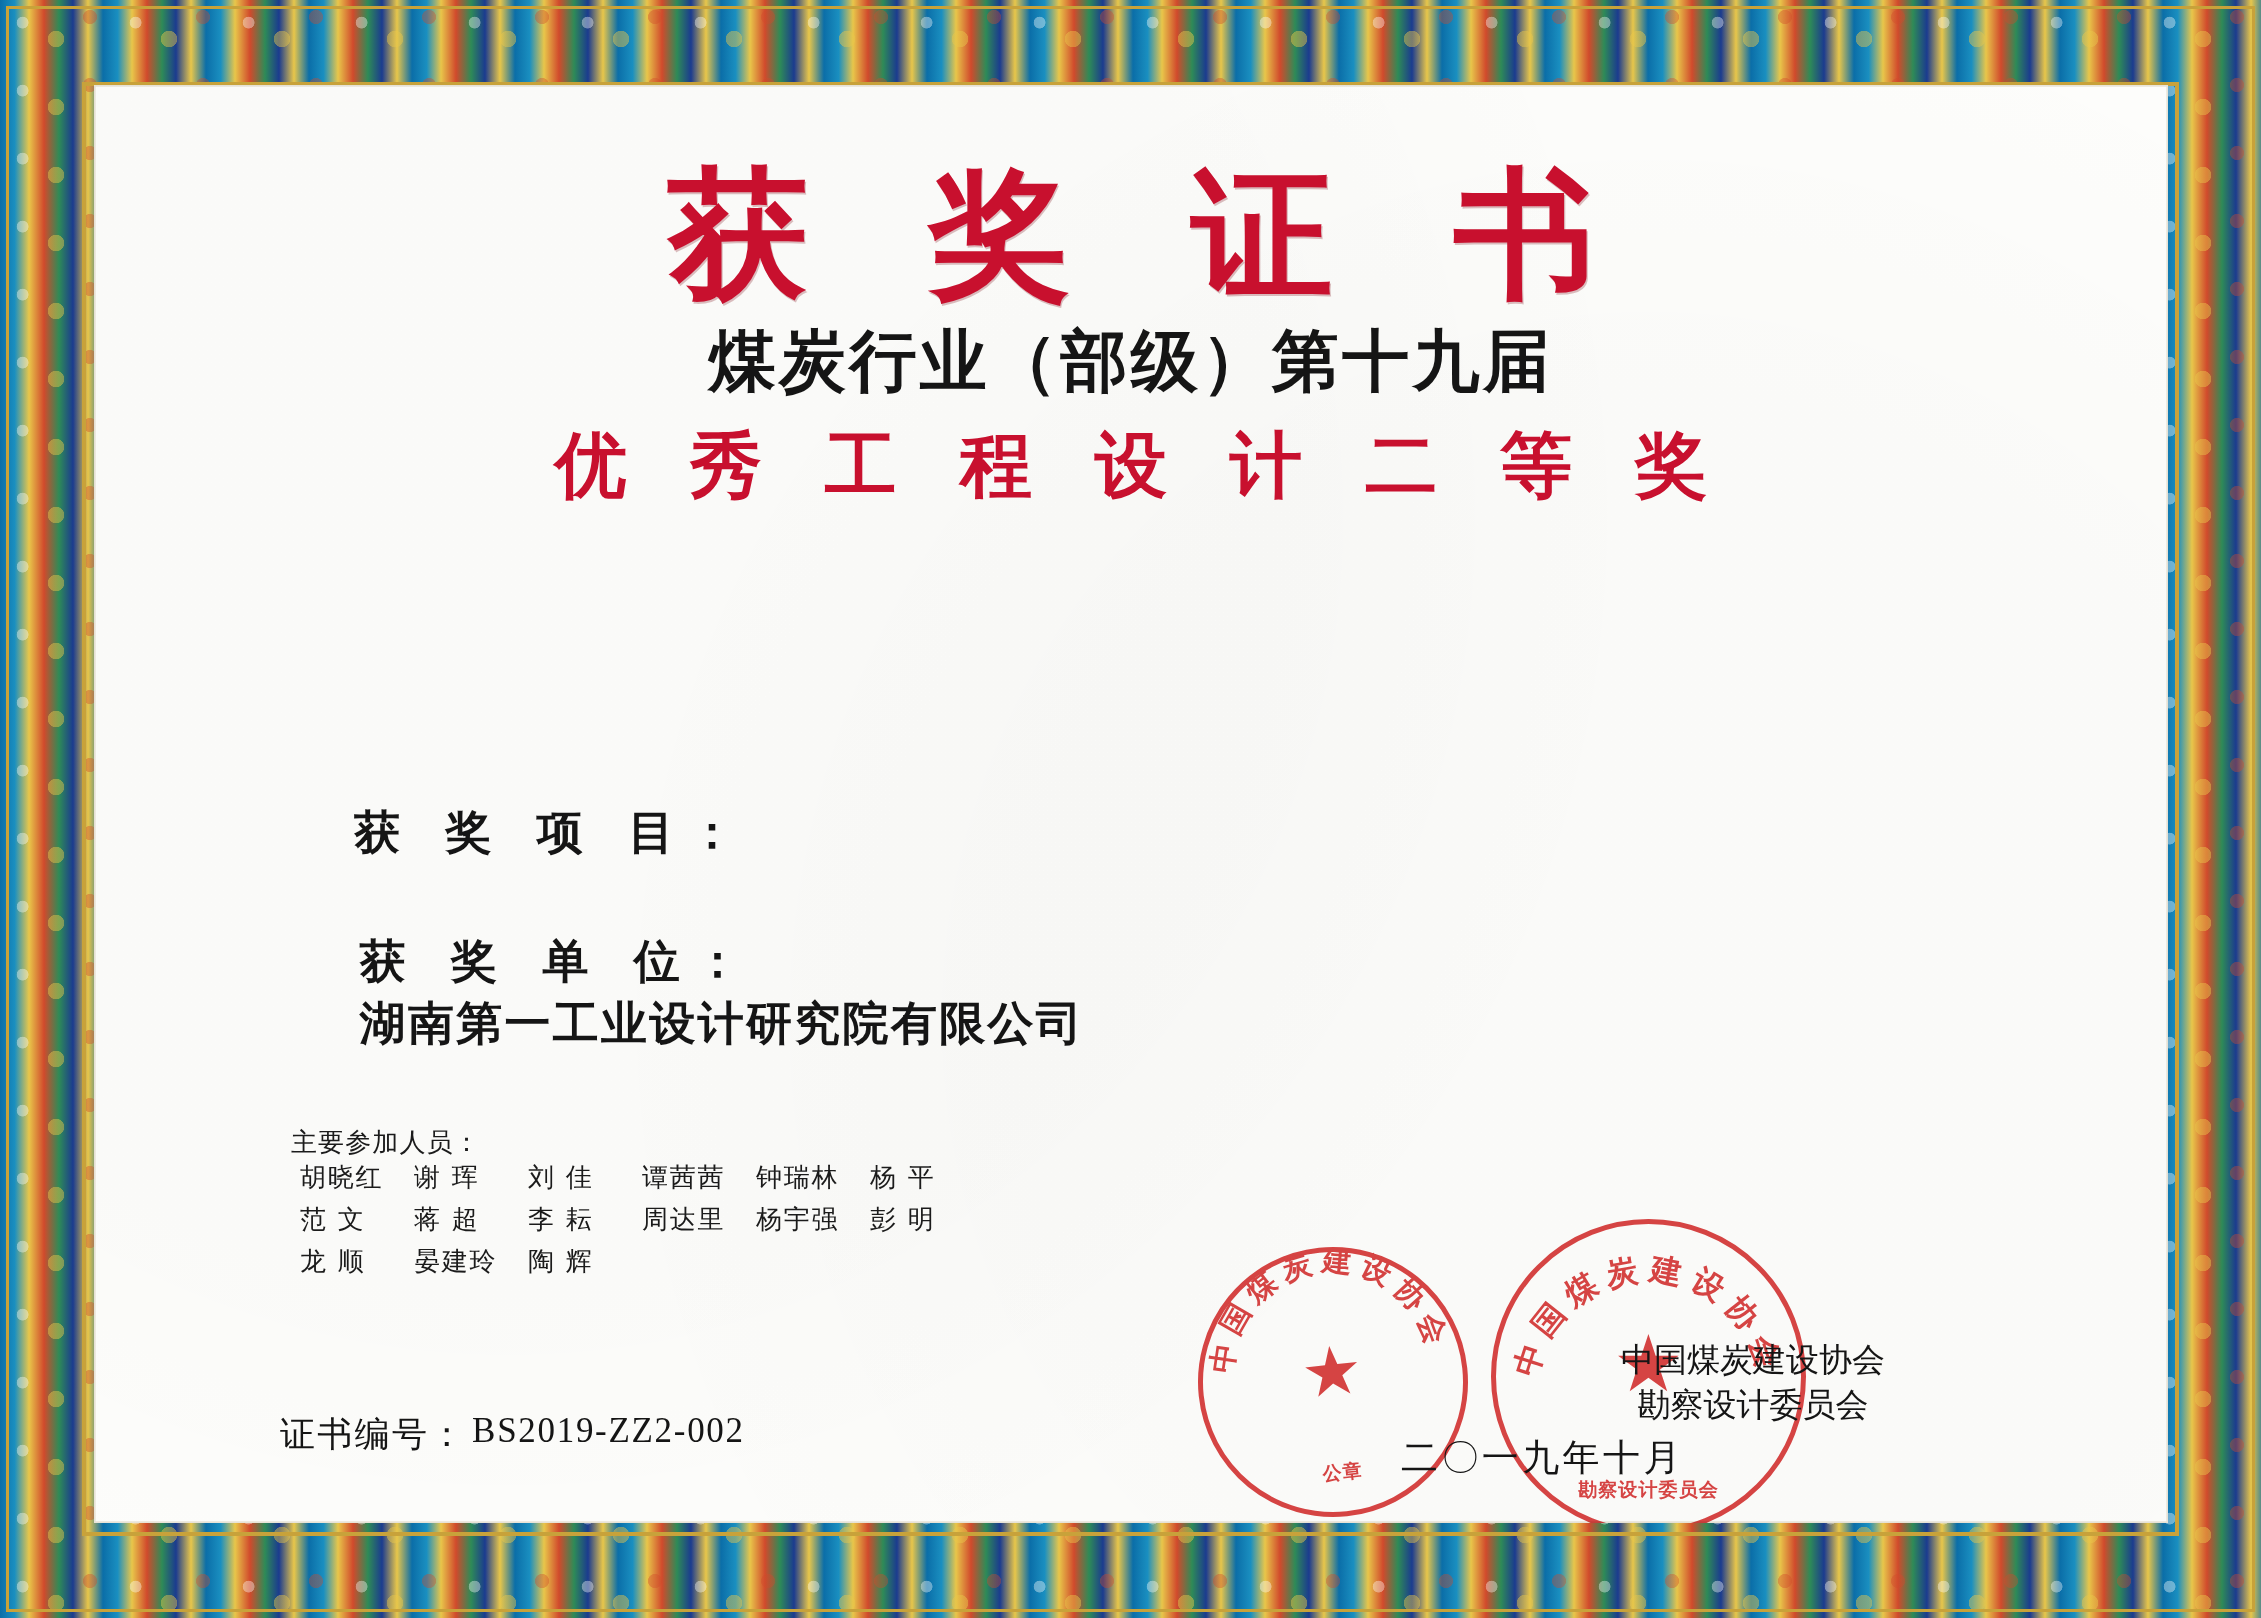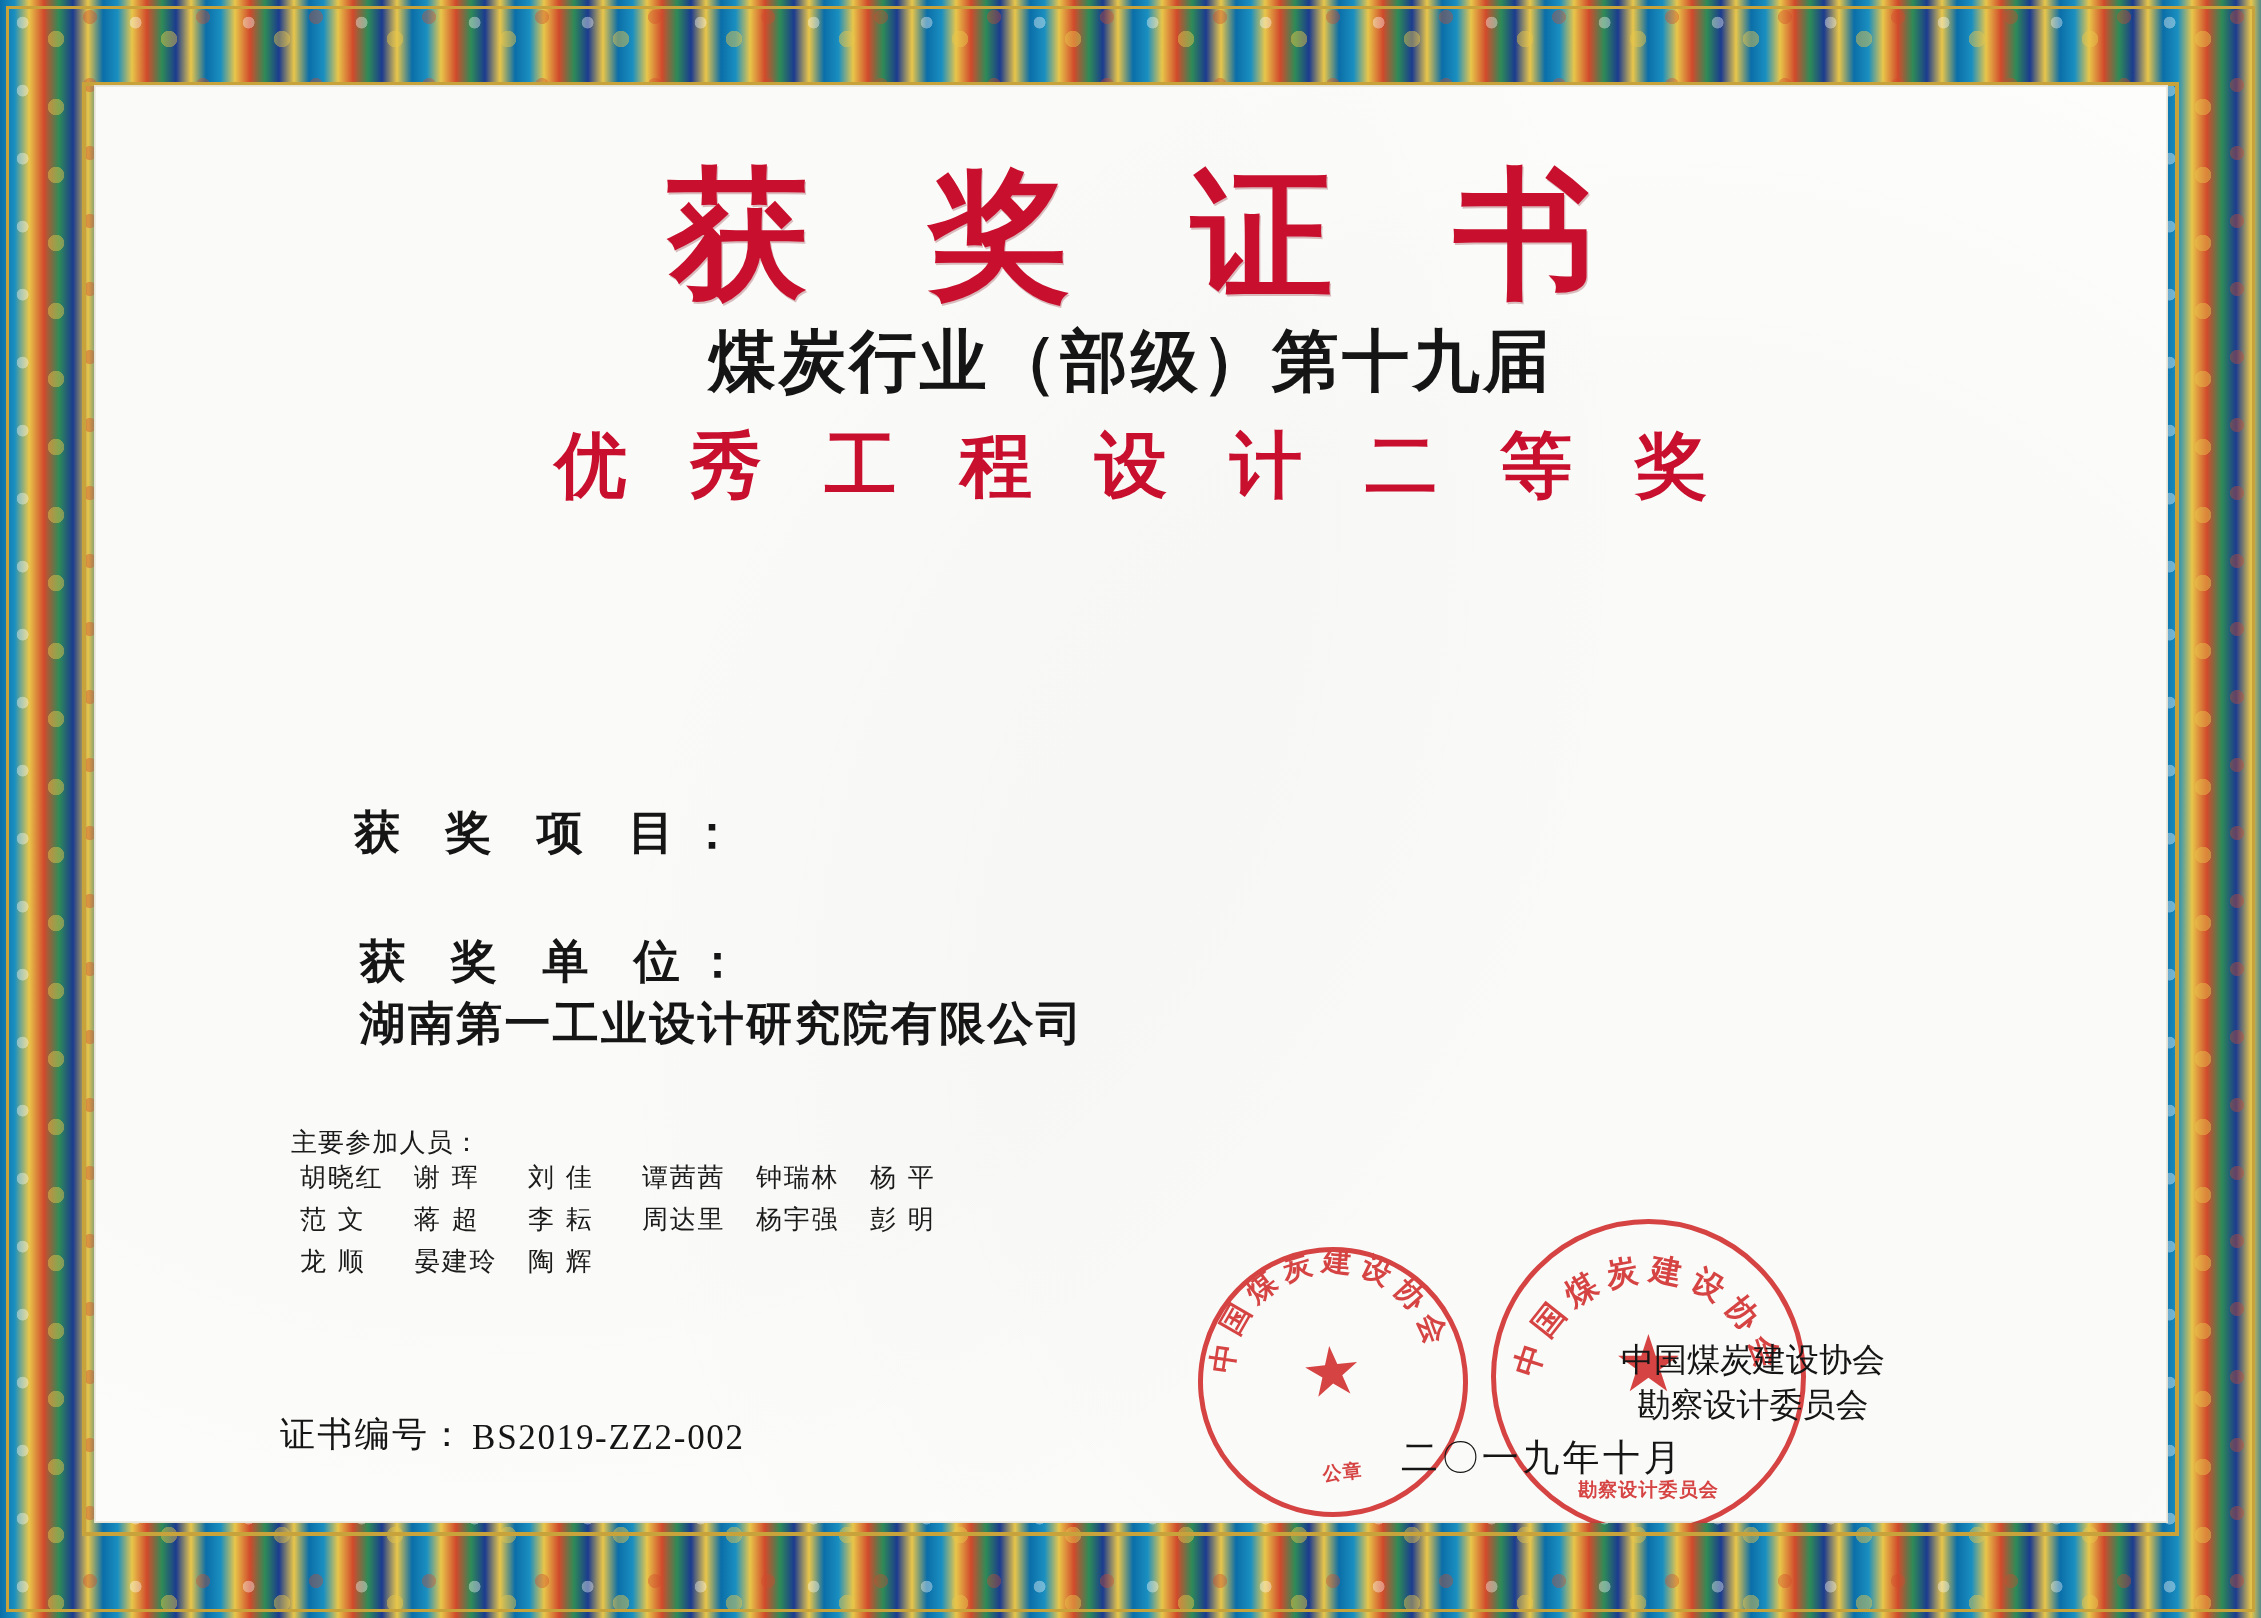--- a/index.html
+++ b/index.html
@@ -187,21 +187,21 @@
     min-width: 85px;
     letter-spacing: 1.7px;
   }
 
   
   .cert-no {
     position: absolute;
     left: 186px;
     top: 1326px;
     display: flex;
-    align-items: flex-end;
+    align-items: flex-start;
     white-space: nowrap;
   }
   .cert-no-label {
     font-family: "DejaVu Serif", "Liberation Serif", serif;
     font-size: 35px;
     letter-spacing: 2.3px;
     color: #151515;
   }
   .cert-no-value {
     font-family: "Liberation Serif", "DejaVu Serif", serif;

